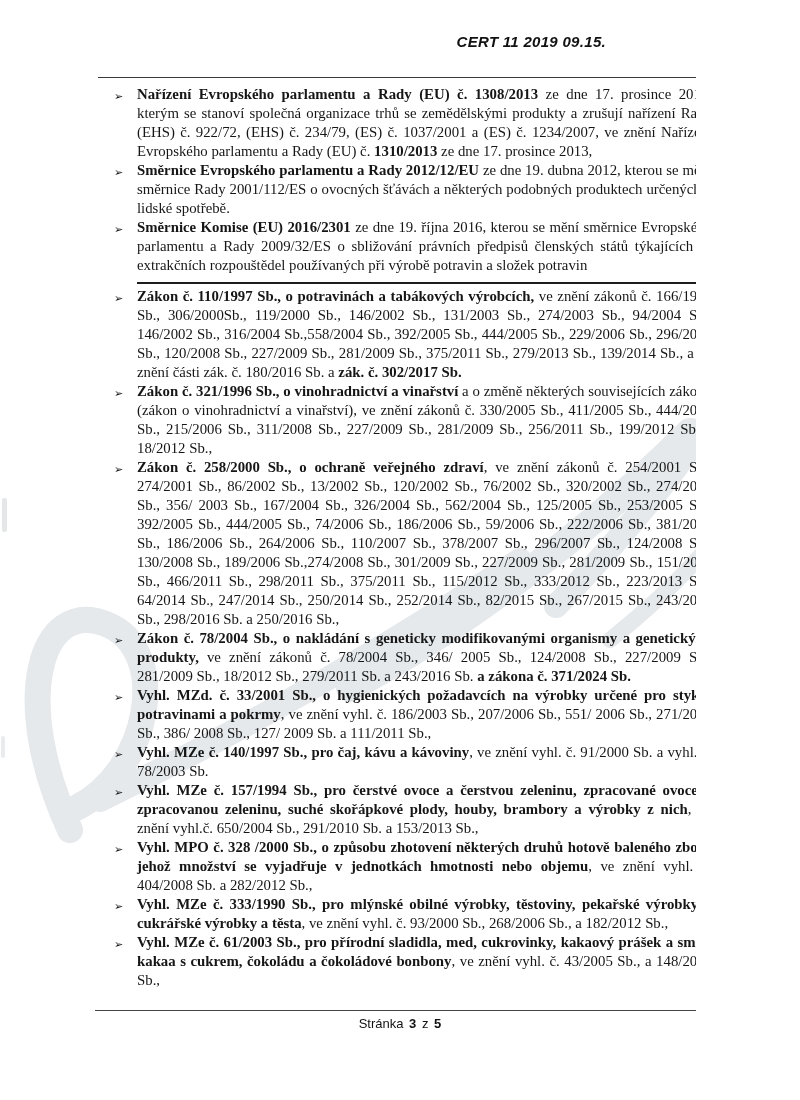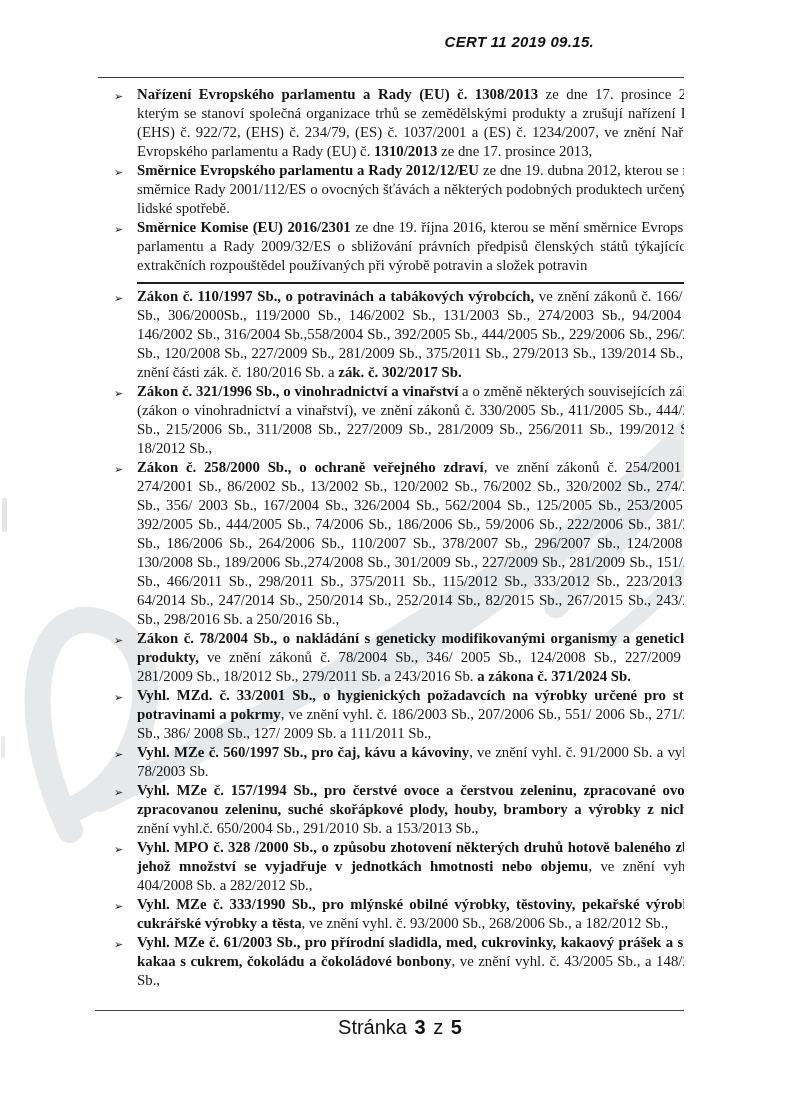--- a/index.html
+++ b/index.html
@@ -1,18 +1,18 @@
 <!DOCTYPE html>
 <html><head>
 <meta charset="utf-8">
 <style>
   html,body{margin:0;padding:0;background:#ffffff;}
   .page{
     position:relative;width:684px;height:1100px;background:#ffffff;
-    font-family:"Liberation Serif", serif;color:#161616;overflow:hidden;
+    font-family:"Liberation Serif", serif;color:#161616;overflow:hidden;padding-left:12px;
   }
   .watermark{position:absolute;left:0;top:0;width:800px;height:1100px;pointer-events:none;}
   .header-ref{
     position:absolute;top:33px;right:90px;
     font-family:"Liberation Sans", sans-serif;font-style:italic;font-weight:600;
     font-size:15px;letter-spacing:0.3px;color:#111;
   }
   .rule{position:absolute;height:0;border-top:1.6px solid #3a3a3a;}
   .header-rule{left:98px;width:614px;top:77px;}
   .footer-rule{left:95px;width:617px;top:1010px;border-top-color:#444;}
@@ -25,21 +25,21 @@
     flex:0 0 37px;box-sizing:border-box;padding-left:14px;padding-top:2px;
     font-family:"DejaVu Sans", sans-serif;font-size:11px;color:#111;
   }
   .reg-text{flex:1;text-align:justify;}
   .bold{font-weight:bold;}
   .section-rule{
     margin:7px 0 3px 37px;height:0;border-top:2px solid #1d1d1d;
   }
   .footer{
     position:absolute;top:1016px;left:0;width:800px;text-align:center;
-    font-family:"Liberation Sans", sans-serif;font-size:20px;color:#111;
+    font-family:"Liberation Sans", sans-serif;font-size:13px;color:#111;
   }
   .footer span{margin:0 1px;}
   .speck{position:absolute;background:#c9cdd2;border-radius:2px;}
 </style>
 </head>
 <body>
 
 <div class="page">
 
   <svg class="watermark" viewBox="0 0 800 1100" xmlns="http://www.w3.org/2000/svg">
@@ -88,21 +88,21 @@
       <div class="reg-item">
         <span class="bullet">➢</span>
         <div class="reg-text"><span class="bold">Zákon č. 78/2004 Sb., o nakládání s geneticky modifikovanými organismy a genetickými produkty,</span><span> ve znění zákonů č. 78/2004 Sb., 346/ 2005 Sb., 124/2008 Sb., 227/2009 Sb., 281/2009 Sb., 18/2012 Sb., 279/2011 Sb. a 243/2016 Sb.</span><span class="bold"> a zákona č. 371/2024 Sb.</span></div>
       </div>
       <div class="reg-item">
         <span class="bullet">➢</span>
         <div class="reg-text"><span class="bold">Vyhl. MZd. č. 33/2001 Sb., o hygienických požadavcích na výrobky určené pro styk s potravinami a pokrmy</span><span>, ve znění vyhl. č. 186/2003 Sb., 207/2006 Sb., 551/ 2006 Sb., 271/2008 Sb., 386/ 2008 Sb., 127/ 2009 Sb. a  111/2011 Sb.,</span></div>
       </div>
       <div class="reg-item">
         <span class="bullet">➢</span>
-        <div class="reg-text"><span class="bold">Vyhl. MZe č. 560/1997 Sb., pro čaj, kávu a kávoviny</span><span>, ve znění vyhl. č. 91/2000 Sb. a vyhl. č. 78/2003 Sb.</span></div>
+        <div class="reg-text"><span class="bold">Vyhl. MZe č. 140/1997 Sb., pro čaj, kávu a kávoviny</span><span>, ve znění vyhl. č. 91/2000 Sb. a vyhl. č. 78/2003 Sb.</span></div>
       </div>
       <div class="reg-item">
         <span class="bullet">➢</span>
         <div class="reg-text"><span class="bold">Vyhl. MZe č. 157/1994 Sb., pro čerstvé ovoce a čerstvou zeleninu, zpracované ovoce a zpracovanou zeleninu, suché skořápkové plody, houby, brambory a výrobky z nich</span><span>, ve znění vyhl.č. 650/2004 Sb., 291/2010 Sb. a 153/2013 Sb.,</span></div>
       </div>
       <div class="reg-item">
         <span class="bullet">➢</span>
         <div class="reg-text"><span class="bold">Vyhl. MPO č. 328 /2000 Sb., o způsobu zhotovení některých druhů hotově baleného zboží, jehož množství se vyjadřuje v jednotkách hmotnosti nebo objemu</span><span>, ve znění vyhl. č. 404/2008 Sb. a 282/2012 Sb.,</span></div>
       </div>
       <div class="reg-item">

